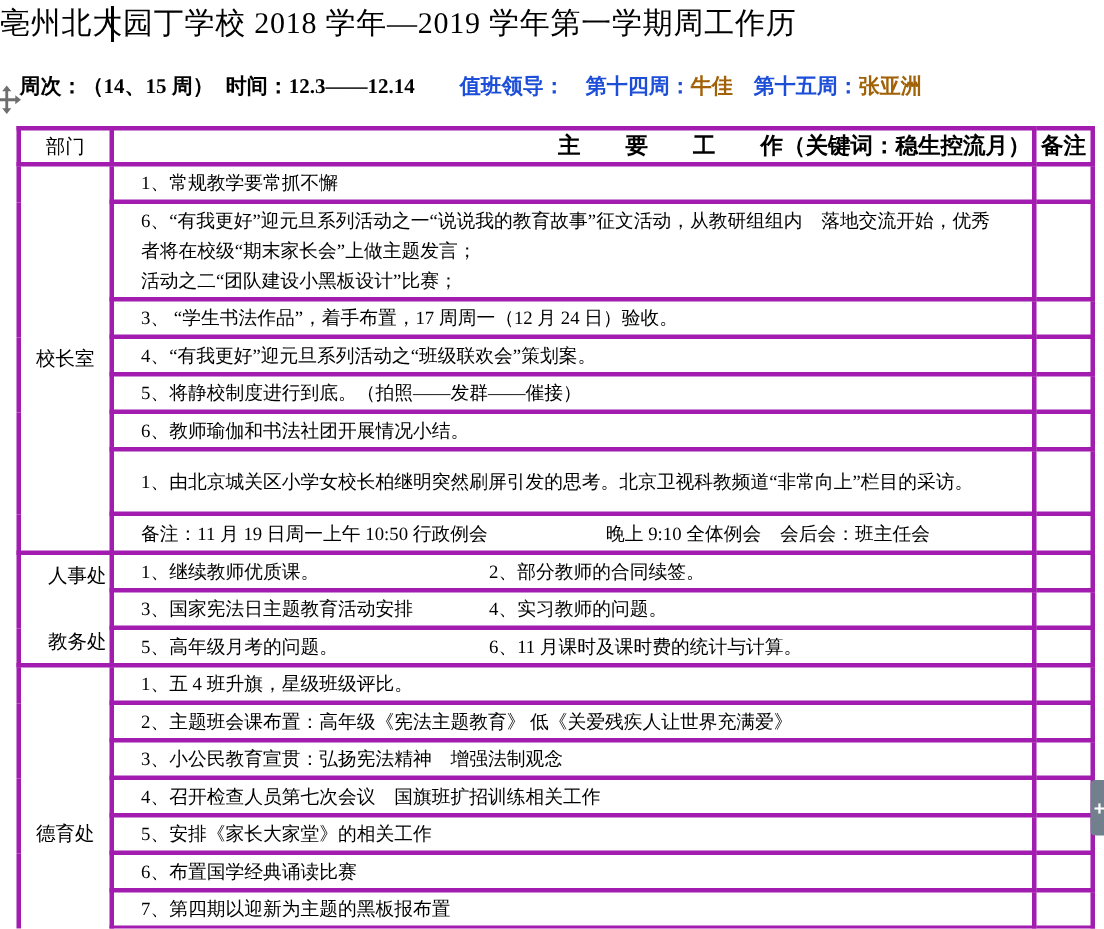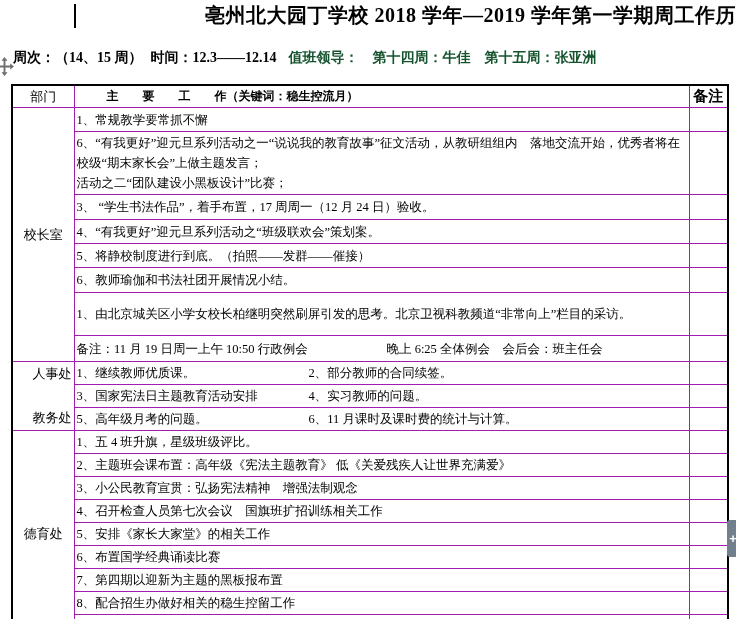--- a/index.html
+++ b/index.html
@@ -4,51 +4,51 @@
 <style>
   html,body{margin:0;padding:0;}
   body{
     width:736px;height:619px;position:relative;overflow:hidden;
     background:#ffffff;
     font-family:"Liberation Serif","DejaVu Serif",serif;
     color:#000;
   }
   .doc-title{
     position:absolute;top:2px;left:0;width:736px;
-    text-align:right;font-size:20px;font-weight:bold;
+    text-align:left;font-size:20px;font-weight:normal;
     white-space:nowrap;letter-spacing:0.5px;
   }
   .caret{position:absolute;left:74px;top:4px;width:2px;height:24px;background:#000;}
   .move-handle{position:absolute;left:-5px;top:57px;width:19px;height:19px;}
   .info-line{
     position:absolute;top:49px;left:13px;width:720px;
     font-size:14px;font-weight:bold;white-space:nowrap;
   }
   .info-line .seg{margin-right:8px;}
-  .info-line .seg-time{margin-right:12px;}
-  .red-label{color:#14532d;}
-  .red-name{color:#14532d;margin-right:14px;}
+  .info-line .seg-time{margin-right:30px;}
+  .red-label{color:#1d4ed8;}
+  .red-name{color:#a16207;margin-right:14px;}
   table.sched{
     position:absolute;left:11px;top:84px;width:716px;
     border-collapse:collapse;table-layout:fixed;
     border:2px solid #000;
     font-size:12.5px;
   }
   table.sched td,table.sched th{
-    border:1px solid #a21caf;overflow:hidden;
+    border:3px solid #a21caf;overflow:hidden;
   }
   th.dept,td.dept{
     text-align:center;vertical-align:middle;font-size:13px;font-weight:normal;
     padding:0 2px;
   }
   th{font-weight:bold;}
-  th.workh{text-align:left;font-size:12px;padding-left:32px;}
+  th.workh{text-align:right;font-size:15px;padding-left:32px;}
   th.remh{font-size:15px;}
   td.work{
-    text-align:left;vertical-align:middle;padding:1px 2px;
+    text-align:left;vertical-align:middle;padding:1px 18px;
     line-height:20px;white-space:pre-line;
   }
   td.rem{background:#fff;}
   .na{display:inline-block;width:310px;}
   .ia{display:inline-block;width:232px;}
   .split span{display:block;text-align:right;}
   .split .gap{height:26px;}
   .plus-handle{
     position:absolute;left:727px;top:520px;width:12px;height:37px;
     background:#71808c;border-radius:3px;
@@ -109,21 +109,21 @@
   </tr>
   <tr style="height:25px">
     <td class="work">6、教师瑜伽和书法社团开展情况小结。</td>
     <td class="rem"></td>
   </tr>
   <tr style="height:43px">
     <td class="work">1、由北京城关区小学女校长柏继明突然刷屏引发的思考。北京卫视科教频道“非常向上”栏目的采访。</td>
     <td class="rem"></td>
   </tr>
   <tr style="height:26px">
-    <td class="work"><span class="na">备注：11 月 19 日周一上午 10:50 行政例会</span><span>晚上 6:25 全体例会　会后会：班主任会</span></td>
+    <td class="work"><span class="na">备注：11 月 19 日周一上午 10:50 行政例会</span><span>晚上 9:10 全体例会　会后会：班主任会</span></td>
     <td class="rem"></td>
   </tr>
 
   <tr style="height:21px">
     <td class="dept" rowspan="3">
       <div class="split">
         <span>人事处</span>
         <span class="gap"></span>
         <span>教务处</span>
       </div>

